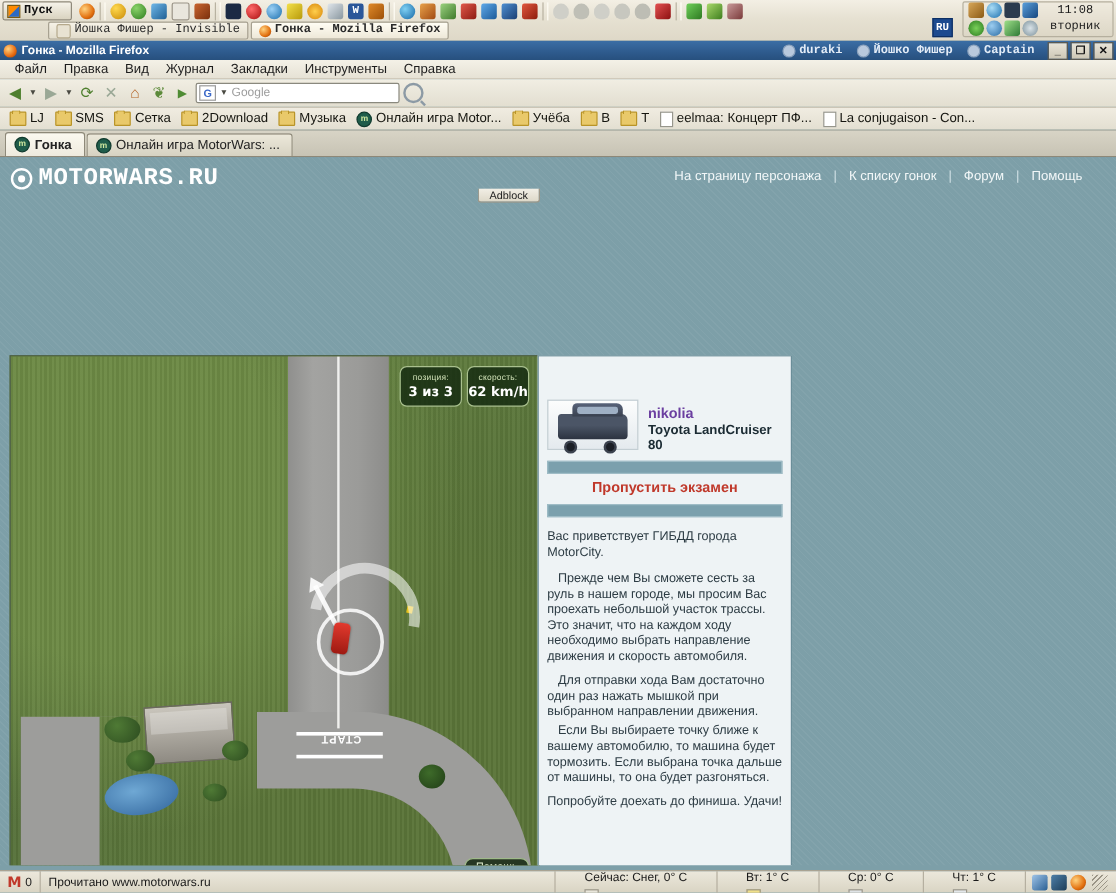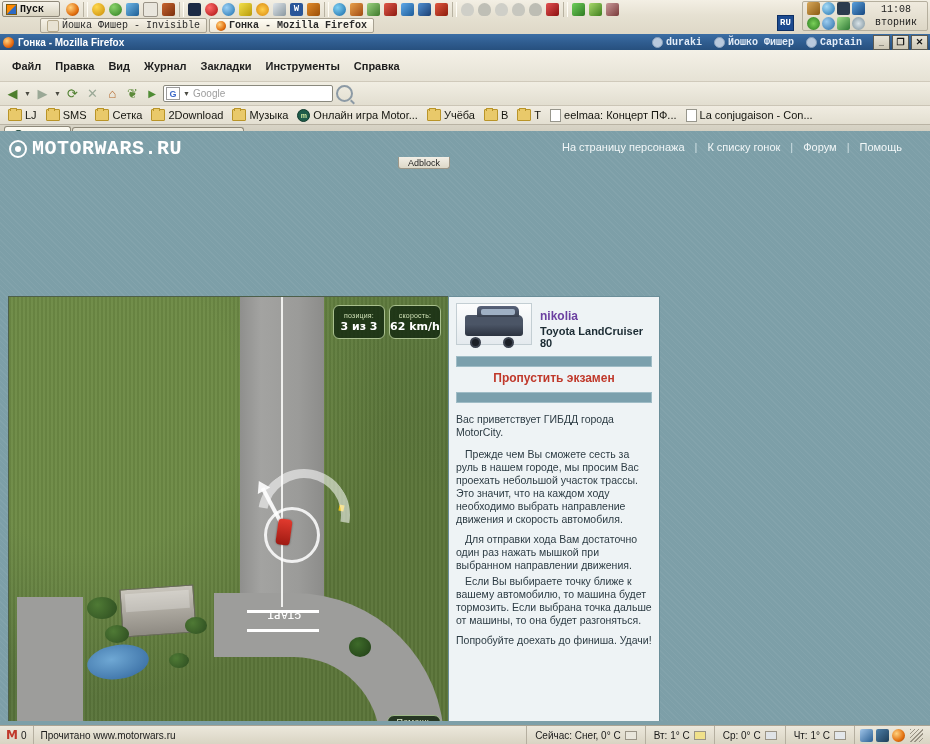--- a/index.html
+++ b/index.html
@@ -73,23 +73,23 @@
   }
   .win-tab .dot{width:9px;height:9px;border-radius:50%;background:#b9c9dd;
     border:1px solid #8ba2bd;display:inline-block;}
   .win-ctl{position:absolute;right:2px;top:1px;display:flex;gap:2px;}
   .win-ctl div{
     width:15px;height:13px;background:linear-gradient(180deg,#e8e4d8,#cdc7b5);
     border:1px solid #5b5a52;font-size:9px;color:#111;
     display:flex;align-items:center;justify-content:center;line-height:9px;
   }
   .menubar{
-    height:32px;background:linear-gradient(180deg,#f4f1e7,#e6e2d5);
+    height:16px;background:linear-gradient(180deg,#f4f1e7,#e6e2d5);
     display:flex;align-items:center;gap:0;padding-left:5px;
-    border-bottom:1px solid #d0cabb;box-sizing:border-box;font-weight:bold;
+    border-bottom:1px solid #d0cabb;box-sizing:border-box;
   }
   .menubar span{font-size:11px;color:#1d1d1d;padding:0 7px;}
   .navbar{
     height:24px;background:linear-gradient(180deg,#f1eee3,#e2ded0);
     display:flex;align-items:center;gap:3px;padding:0 4px;box-sizing:border-box;
     border-bottom:1px solid #cbc5b6;
   }
   .navbtn{width:17px;height:17px;display:flex;align-items:center;justify-content:center;
     font-size:13px;color:#4e7f2e;}
   .navbtn.dim{color:#9aa896;}
@@ -250,21 +250,21 @@
     background:rgba(18,38,14,.85);border:1px solid #9fb98a;color:#dfeccd;font-size:9px;
     display:flex;align-items:center;justify-content:center;box-sizing:border-box;
   }
 
   
   .info{
     position:absolute;left:448px;top:165px;width:212px;height:440px;
     background:#eef3f5;border:1px solid #6b8e99;box-sizing:border-box;
     padding:6px 7px;overflow:hidden;
   }
-  .car-row{display:flex;align-items:flex-start;gap:8px;}
+  .car-row{display:flex;align-items:center;gap:8px;margin-top:28px;}
   .car-thumb{
     width:76px;height:42px;background:linear-gradient(180deg,#fcfdfd,#e4eaee);
     border:1px solid #c3ced3;position:relative;flex:none;box-sizing:border-box;
   }
   .suv{
     position:absolute;left:8px;bottom:8px;width:58px;height:21px;
     background:linear-gradient(180deg,#4b5566 0 45%,#2c3340 100%);
     border-radius:3px 5px 3px 3px;
   }
   .suv:before{content:"";position:absolute;left:12px;top:-9px;width:42px;height:11px;
@@ -290,22 +290,22 @@
     position:absolute;left:0;bottom:0;width:930px;height:19px;
     background:linear-gradient(180deg,#ece8dc,#d9d4c3);
     border-top:1px solid #a9a393;display:flex;align-items:center;
     font-size:10px;color:#1a1a1a;box-sizing:border-box;
   }
   .sb-gmail{display:flex;align-items:center;gap:3px;padding:0 6px;height:19px;
     border-right:1px solid #b5afa0;}
   .sb-gmail .m{color:#c0392b;font-weight:bold;font-size:12px;font-family:"DejaVu Sans",sans-serif;}
   .sb-text{padding-left:7px;flex:1;}
   .sb-weather{display:flex;align-items:center;height:19px;}
-  .sb-w{display:flex;align-items:center;gap:4px;padding:0 8px;height:19px;
-    border-left:1px solid #b5afa0;}
+  .sb-w{display:flex;gap:4px;padding:0 24px;height:19px;
+    border-left:1px solid #b5afa0;flex-direction:column;}
   .wchip{width:10px;height:7px;border:1px solid #9a9486;}
   .sb-icons{display:flex;align-items:center;gap:3px;padding:0 5px;height:19px;
     border-left:1px solid #b5afa0;}
   .sb-grip{width:13px;height:13px;margin-left:2px;margin-right:2px;
     background:repeating-linear-gradient(135deg,#9a9486 0 1px,rgba(0,0,0,0) 1px 3px);}
 </style>
 </head>
 <body>
 
 <div class="root">

